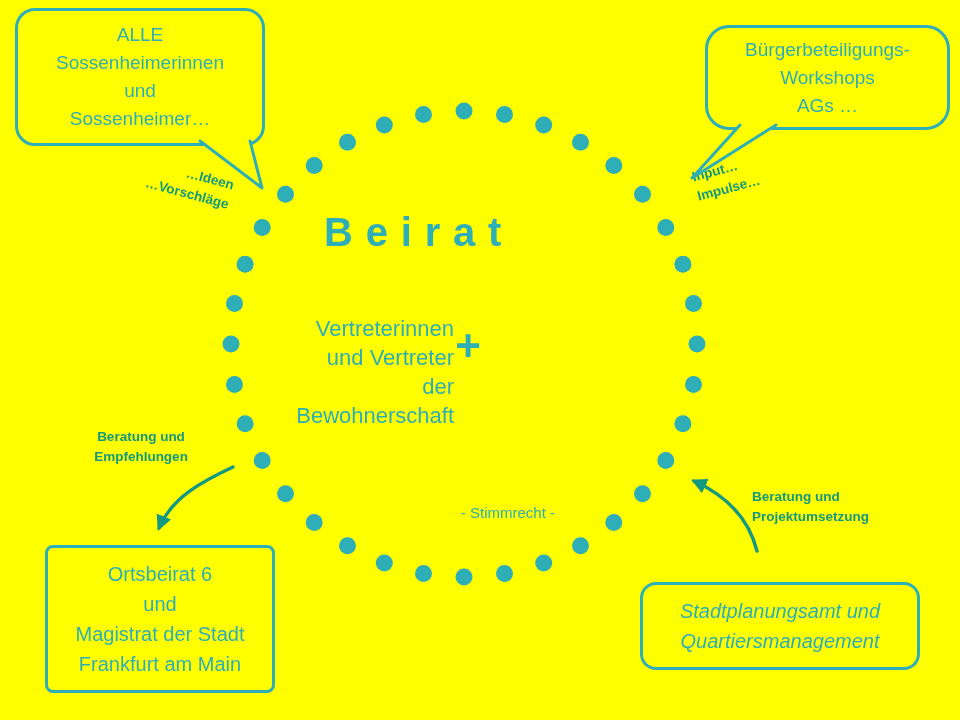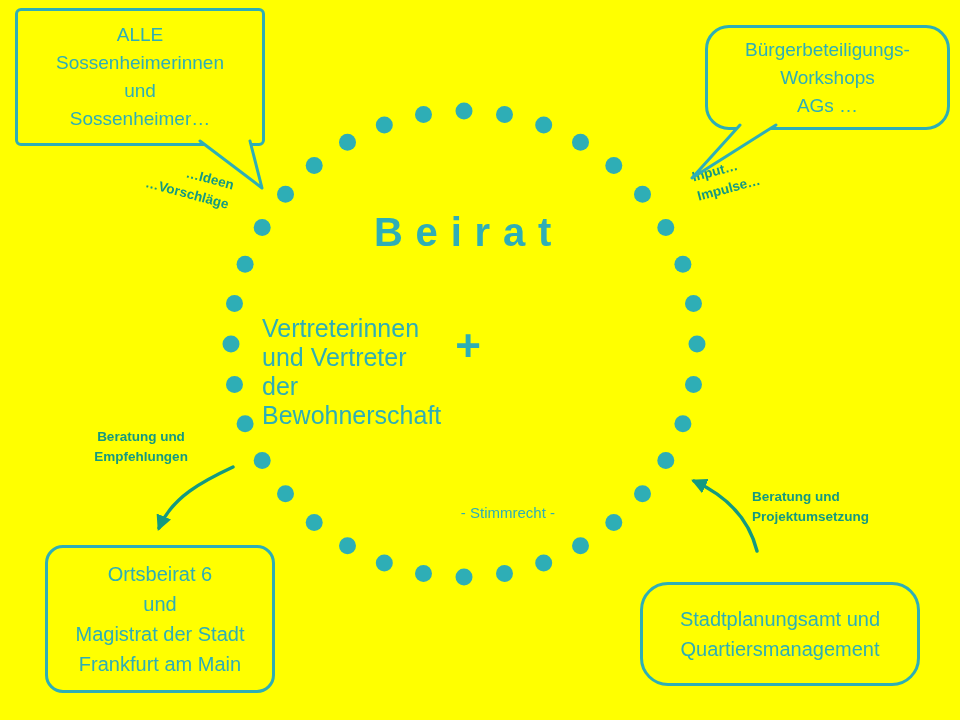--- a/index.html
+++ b/index.html
@@ -10,34 +10,34 @@
     --bg:#FFFF00; --teal:#2EAEB6; --green:#149980;
   }
   .overlay{position:absolute;left:0;top:0;width:960px;height:720px;pointer-events:none;}
   .dots circle{fill:var(--teal);}
   .tail-fill{fill:var(--bg);stroke:none;}
   .tail-edge{fill:none;stroke:var(--teal);stroke-width:3;stroke-linejoin:round;stroke-linecap:round;}
   .arrow{fill:none;stroke:var(--green);stroke-width:3.4;stroke-linecap:round;}
   .arrow-head{fill:var(--green);}
   .bubble{
     position:absolute;box-sizing:border-box;
-    border:3px solid var(--teal);border-radius:6px;
+    border:3px solid var(--teal);border-radius:20px;
     background:var(--bg);color:var(--teal);
     display:flex;align-items:center;justify-content:center;
     text-align:center;white-space:pre-line;
     font-size:19px;line-height:28px;
   }
   .box{border-radius:24px;font-size:20px;line-height:30px;}
   .title{
-    position:absolute;left:324px;top:210px;width:290px;text-align:center;
+    position:absolute;left:324px;top:210px;width:290px;
     color:var(--teal);font-size:40px;font-weight:bold;letter-spacing:0.32em;
   }
   .col{
-    position:absolute;color:var(--teal);font-size:25px;line-height:29px;
-    text-align:left;white-space:pre-line;
+    position:absolute;color:var(--teal);font-size:22px;line-height:29px;
+    text-align:right;white-space:pre-line;
   }
   .plus{
     position:absolute;left:447px;top:324px;width:42px;text-align:center;
     color:var(--teal);font-size:44px;font-weight:bold;line-height:44px;
   }
   .note{
     position:absolute;left:375px;top:504px;width:180px;text-align:right;
     color:var(--teal);font-size:15px;
   }
   .annot{
@@ -56,28 +56,28 @@
 und
 Sossenheimer…</span>
   </div>
 
   <div class="bubble" style="left:705px;top:25px;width:245px;height:105px;border-radius:24px;">
     <span>Bürgerbeteiligungs-
 Workshops
 AGs …</span>
   </div>
 
-  <div class="bubble box" style="left:45px;top:545px;width:230px;height:148px;border-radius:18px;">
+  <div class="bubble box" style="left:45px;top:545px;width:230px;height:148px;border-radius:8px;">
     <span>Ortsbeirat 6
 und
 Magistrat der Stadt
 Frankfurt am Main</span>
   </div>
 
-  <div class="bubble box" style="left:640px;top:582px;width:280px;height:104px;border-radius:28px;">
+  <div class="bubble box" style="left:640px;top:582px;width:280px;height:88px;border-radius:16px;font-style:italic;">
     <span>Stadtplanungsamt und
 Quartiersmanagement</span>
   </div>
 
   <div class="title">Beirat</div>
 
   <div class="col" style="left:262px;top:314px;width:192px;">Vertreterinnen
 und Vertreter
 der
 Bewohnerschaft</div>

